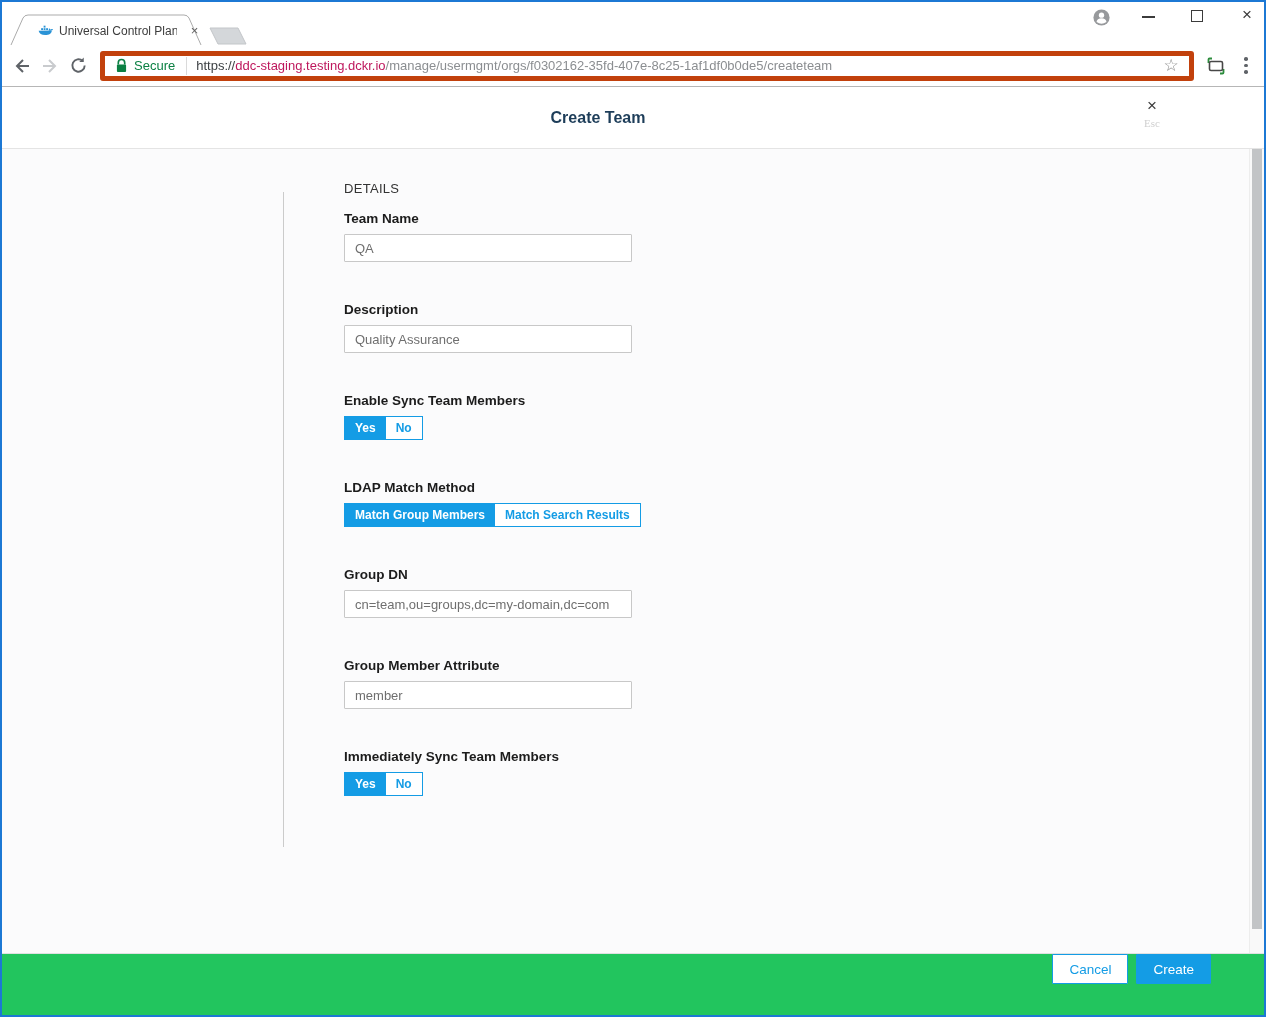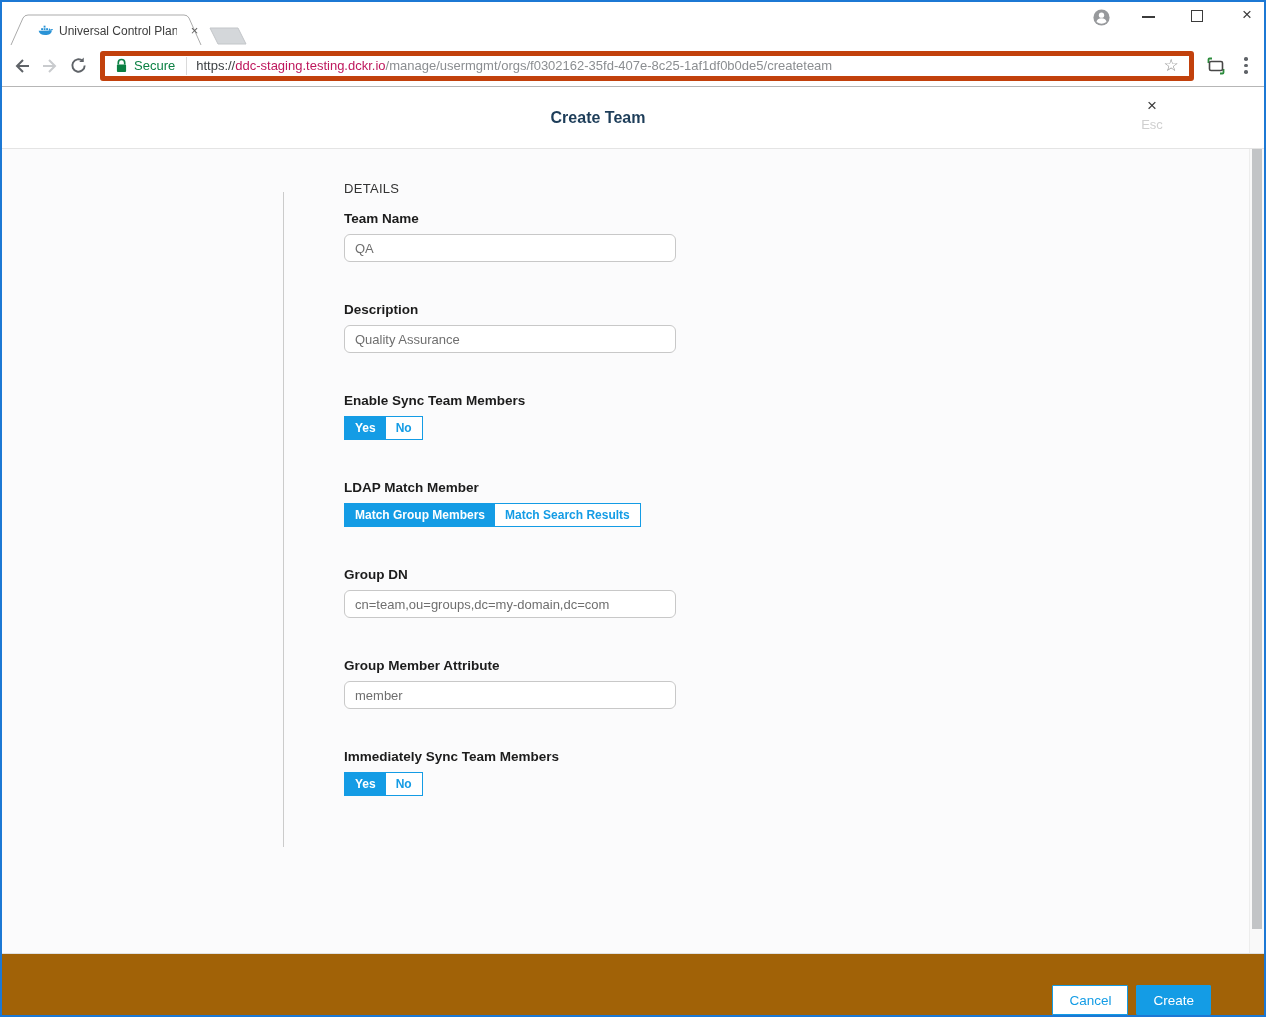--- a/index.html
+++ b/index.html
@@ -45,43 +45,43 @@
   .menu-btn { width:20px; height:24px; margin-right:8px; display:flex; flex-direction:column; align-items:center; justify-content:center; gap:3px; }
   .menu-btn i { width:3.5px; height:3.5px; border-radius:50%; background:#5f6368; }
 
   
   .modal-header { position:absolute; left:0; top:86px; right:0; height:61px; background:#fff;
                   border-bottom:1px solid #e4e4e4; display:flex; align-items:center; justify-content:center; }
   .modal-title { font-size:16px; font-weight:bold; color:#1d3d59; padding-right:70px; }
   .modal-close { position:absolute; right:94px; top:8px; width:36px; height:40px; text-align:center; cursor:pointer; }
   .modal-close .x { font-size:17px; color:#3b3b3b; line-height:20px; display:block; }
   .modal-close .x::before { content:"×"; }
-  .esc-hint { font-size:13px; color:#cfcfcf; display:block; margin-top:1px; }
+  .esc-hint { font-size:11px; color:#cfcfcf; display:block; margin-top:1px;font-family:Liberation Serif, serif; }
 
   
   .content { position:absolute; left:0; top:147px; right:0; bottom:62px; background:#fbfbfc; overflow:hidden; }
   .v-rule { position:absolute; left:281px; top:43px; width:1px; height:655px; background:#cbcbcb; }
   .form { position:absolute; left:342px; top:32px; width:312px; }
   .section-heading { font-size:13px; color:#333; letter-spacing:0.3px; margin-bottom:15px; }
   .group { margin-bottom:40px; }
   .group label { display:block; font-size:13.5px; font-weight:bold; color:#1c1c1c; margin-bottom:8px; }
-  .text-input { width:332px; height:28px; border:1px solid #c8c8c8; border-radius:6px; background:#fff;
+  .text-input { width:288px; height:28px; border:1px solid #c8c8c8; border-radius:1px; background:#fff;
                 font-family:"Liberation Sans", sans-serif; font-size:13px; color:#6f6f6f; padding:0 10px; outline:none; }
   .seg-toggle { display:inline-flex; border:1px solid #149ce5; background:#fff; }
   .seg { height:22px; line-height:22px; padding:0 10px; font-size:12px; font-weight:bold; color:#149ce5;
          background:#fff; cursor:pointer; white-space:nowrap; }
   .seg.selected { background:#149ce5; color:#fff; }
 
   
   .scrollbar { position:absolute; right:0; top:147px; width:15px; bottom:62px; background:#f9f9f9; border-left:1px solid #ededed; }
   .scroll-thumb { position:absolute; left:2px; right:2px; top:0; height:97%; background:#c2c4c6; }
 
   
-  .footer { position:absolute; left:0; bottom:0; right:0; height:62px; background:#a16207; border-top:1px solid #e0e1e2;
-            display:flex; align-items:flex-end; justify-content:flex-end; padding-right:53px; }
+  .footer { position:absolute; left:0; bottom:0; right:0; height:62px; background:#22c55e; border-top:1px solid #e0e1e2;
+            display:flex; align-items:flex-start; justify-content:flex-end; padding-right:53px; }
   .btn { height:30px; min-width:69px; padding:0 16px; font-family:"Liberation Sans", sans-serif; font-size:13.5px;
          border-radius:1px; cursor:pointer; }
   .btn-cancel { background:#fff; border:1px solid #149ce5; color:#149ce5; margin-right:8px; }
   .btn-create { background:#149ce5; border:1px solid #149ce5; color:#fff; }
 </style>
 </head>
 <body>
 
 <div class="window">
 
@@ -180,21 +180,21 @@
 
       <div class="group">
         <label>Enable Sync Team Members</label>
         <div class="seg-toggle">
           <span class="seg selected">Yes</span>
           <span class="seg">No</span>
         </div>
       </div>
 
       <div class="group">
-        <label>LDAP Match Member</label>
+        <label>LDAP Match Method</label>
         <div class="seg-toggle">
           <span class="seg selected">Match Group Members</span>
           <span class="seg">Match Search Results</span>
         </div>
       </div>
 
       <div class="group">
         <label>Group DN</label>
         <input class="text-input" type="text" value="cn=team,ou=groups,dc=my-domain,dc=com" style="">
       </div>

